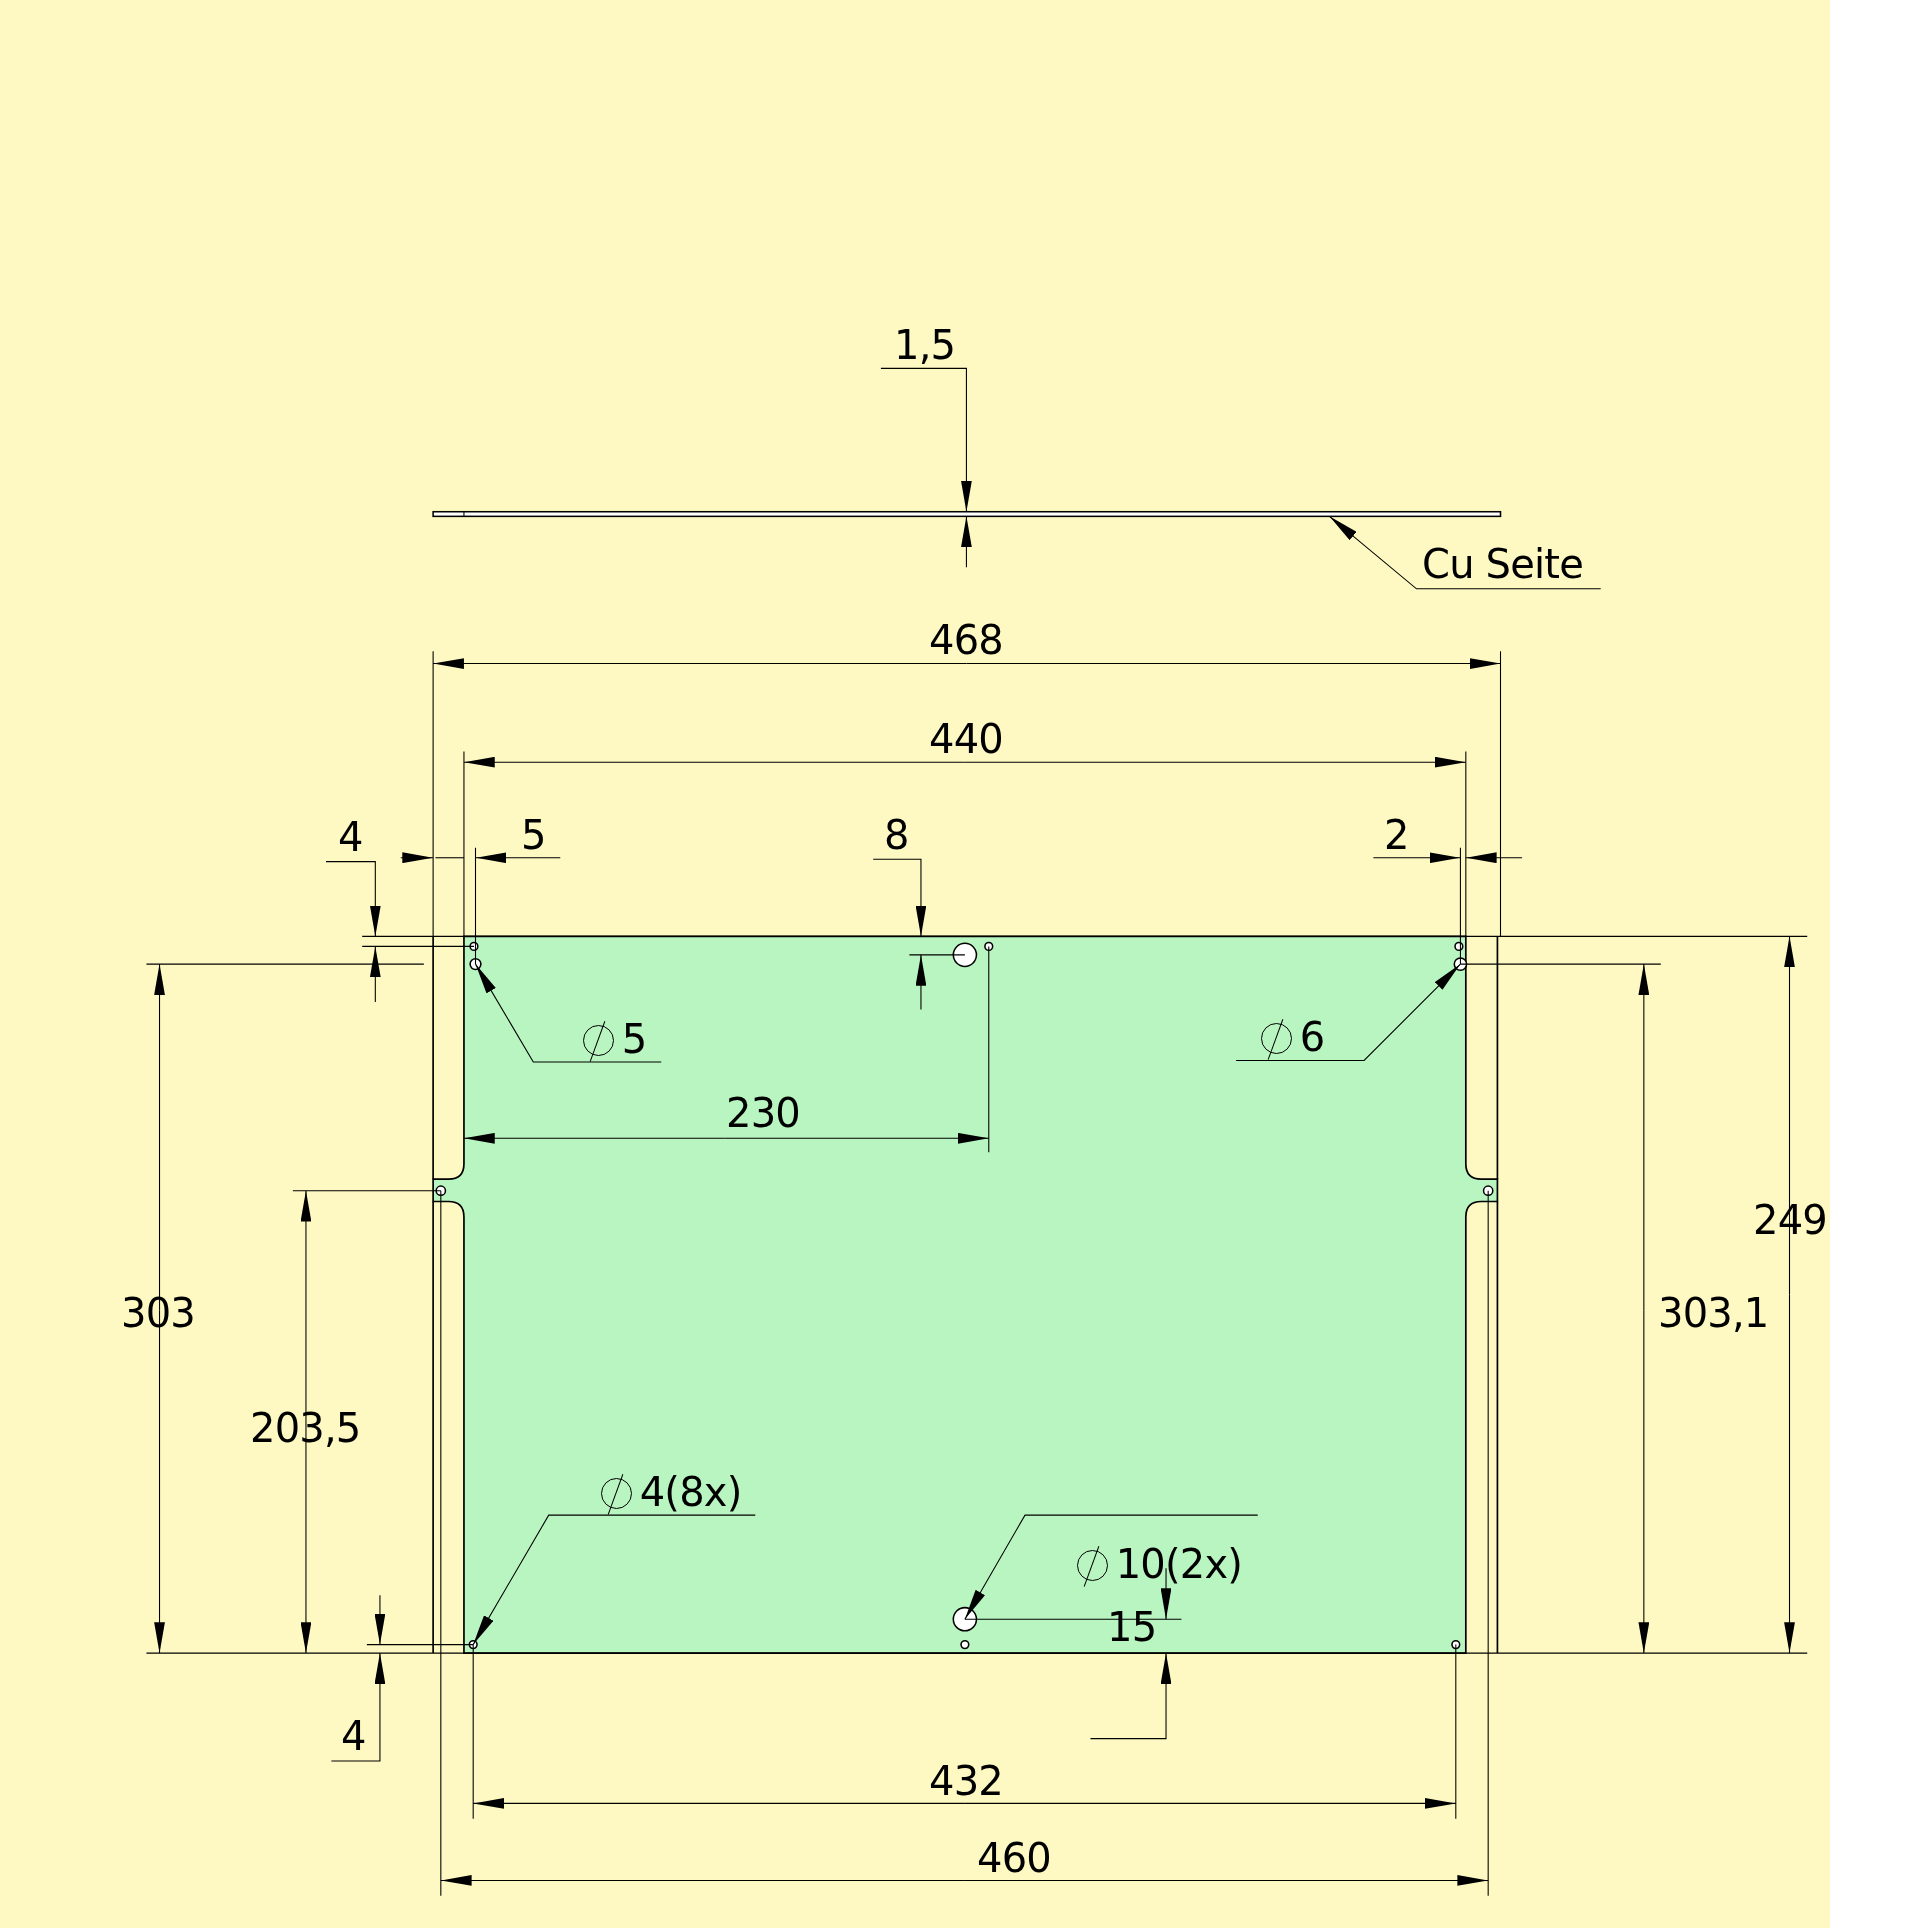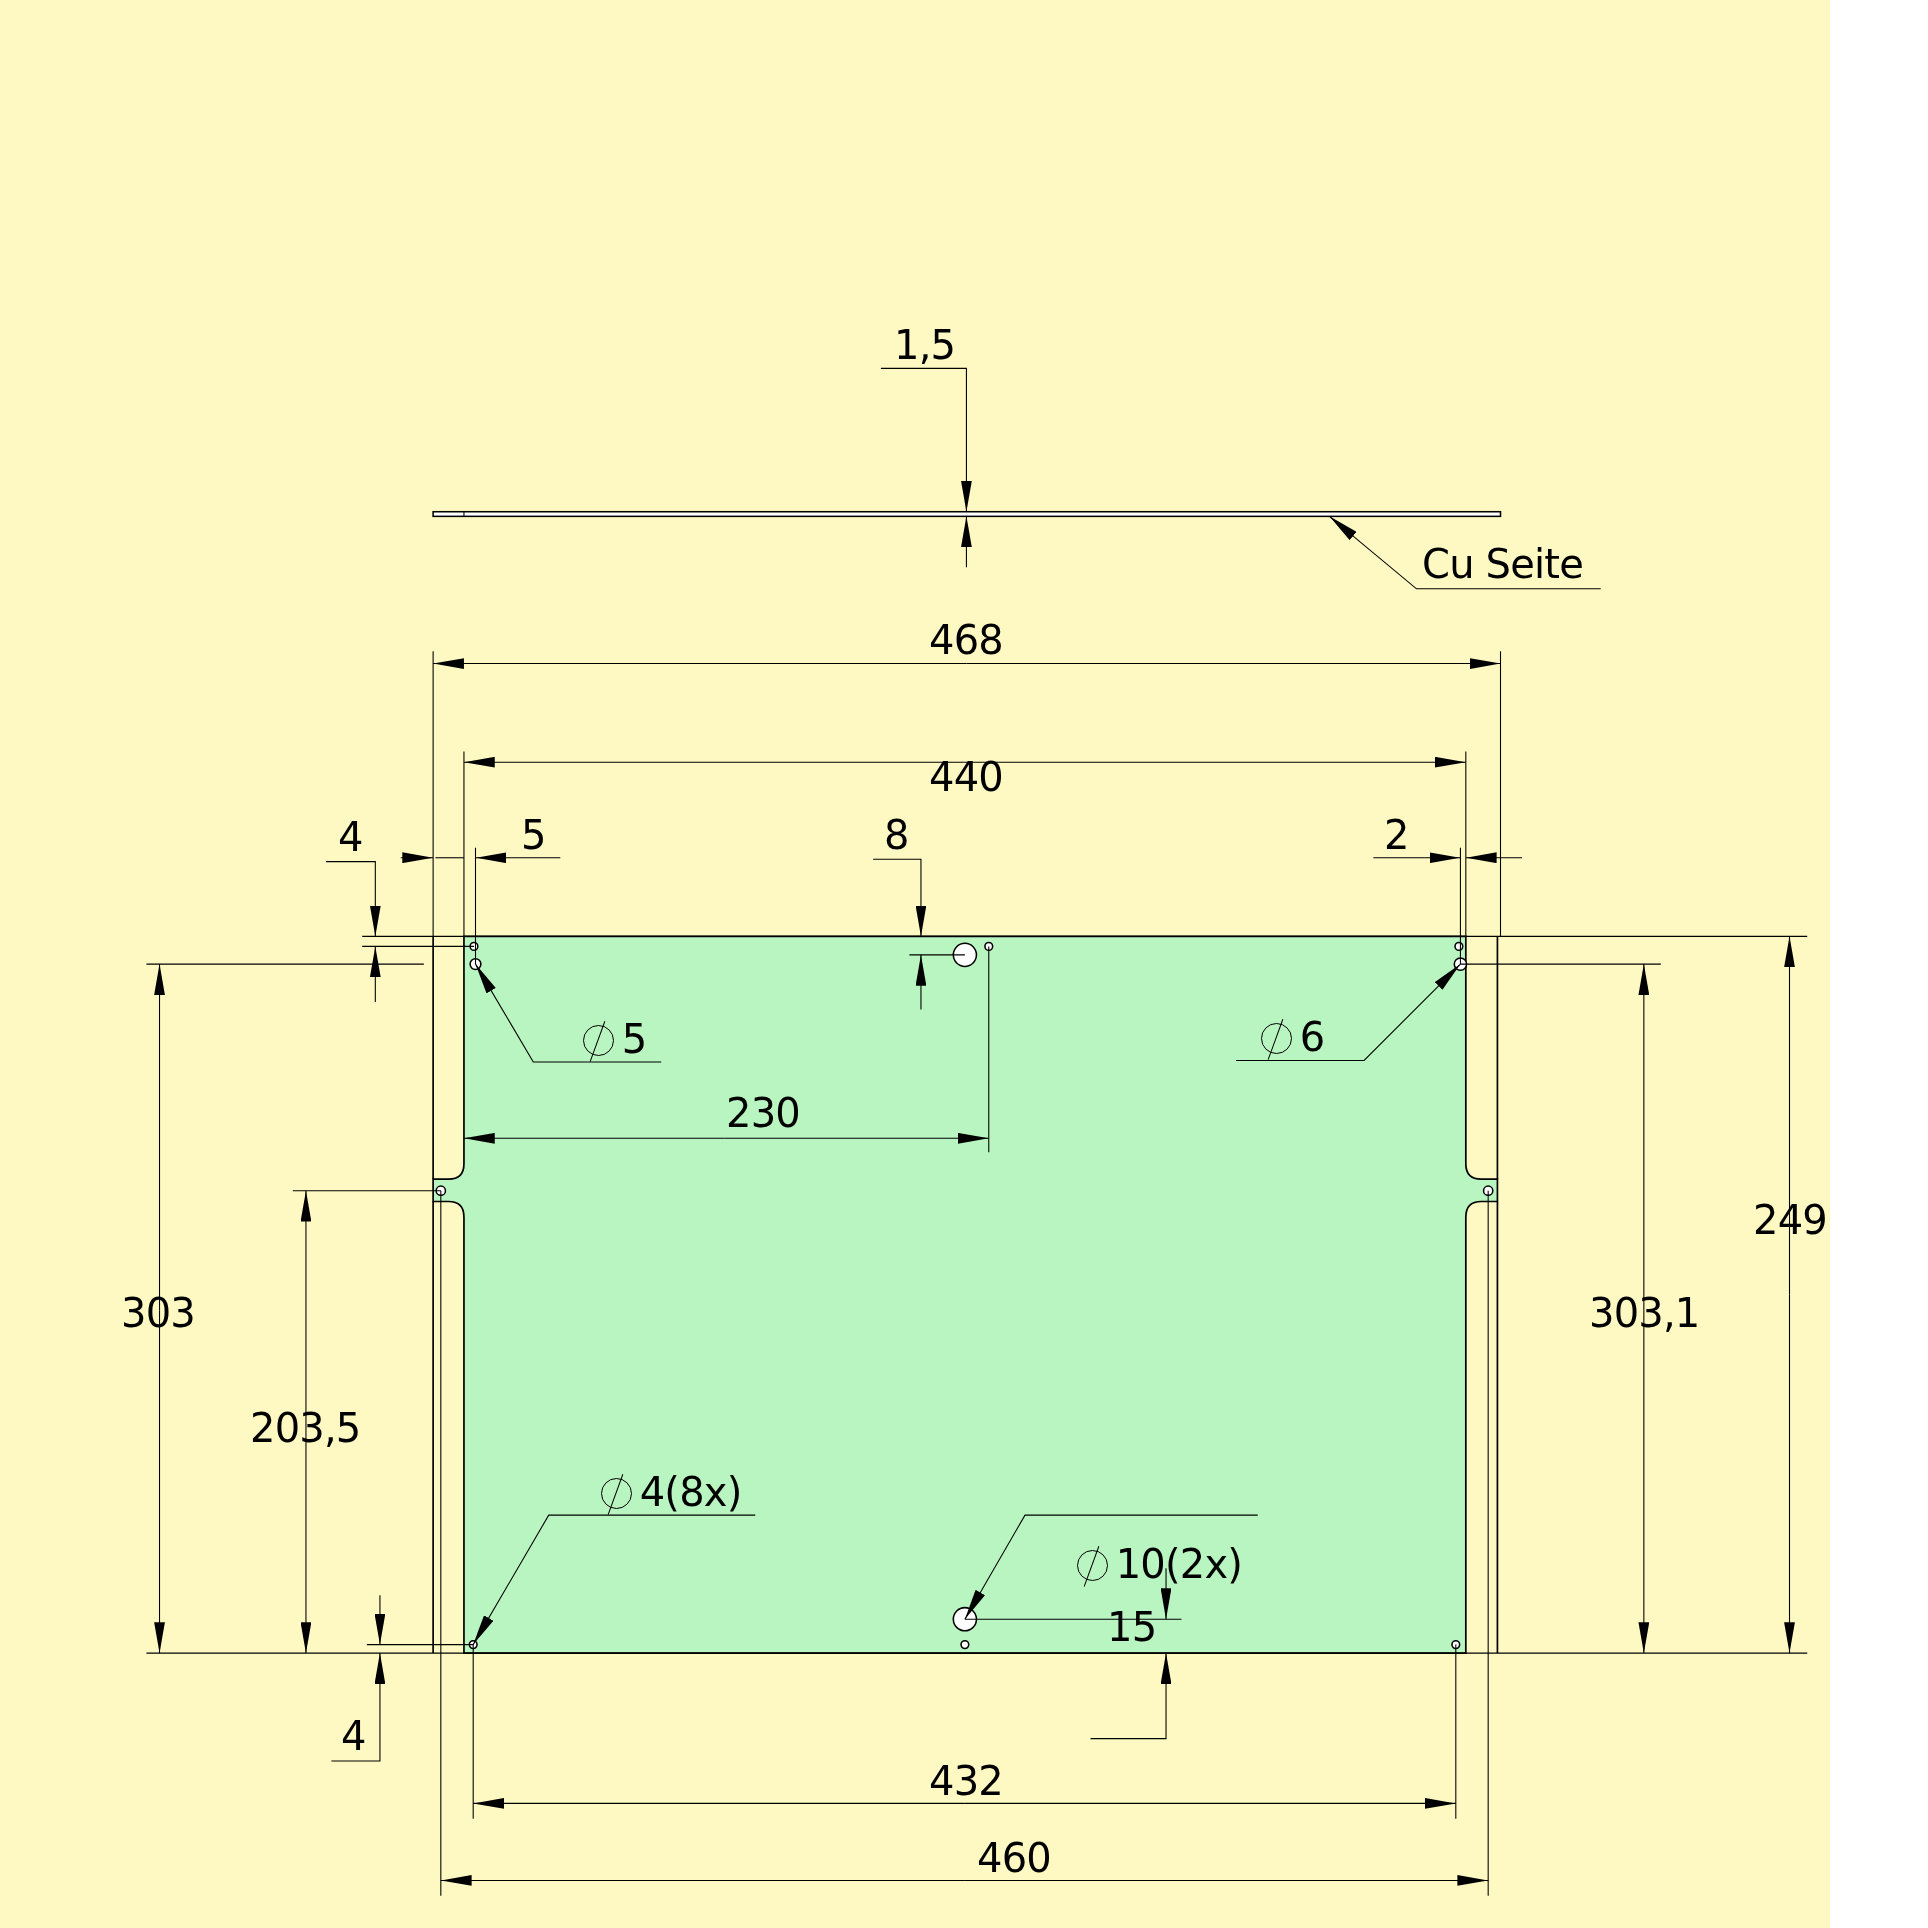--- a/index.html
+++ b/index.html
@@ -135,29 +135,29 @@
       <polyline points="858,1378 692,1378 617,1251" class="thin" marker-end="url(#ah)"></polyline>
       <polyline points="1604,1376 1770,1376 1895,1251" class="thin" marker-end="url(#ah)"></polyline>
       <polyline points="980,1966 712,1966 614,2134" class="thin" marker-end="url(#ah)"></polyline>
       <polyline points="1632,1966 1330,1966 1252,2101" class="thin" marker-end="url(#ah)"></polyline>
     </g>
   </svg>
 
   <div class="lbl" style="left:894px;top:325px;">1,5</div>
   <div class="lbl" style="left:1422px;top:544px;">Cu Seite</div>
   <div class="lbl" style="left:929px;top:620px;">468</div>
-  <div class="lbl" style="left:929px;top:719px;margin-top:38px;">440</div>
+  <div class="lbl" style="left:929px;top:719px;">440</div>
   <div class="lbl" style="left:338px;top:817px;">4</div>
   <div class="lbl" style="left:521px;top:815px;">5</div>
   <div class="lbl" style="left:884px;top:815px;">8</div>
   <div class="lbl" style="left:1384px;top:815px;">2</div>
   <div class="lbl" style="left:690px;top:1093px;margin-left:36px;">230</div>
   <div class="lbl" style="left:121px;top:1293px;">303</div>
   <div class="lbl" style="left:250px;top:1408px;">203,5</div>
-  <div class="lbl" style="left:1589px;top:1293px;text-align:right;">303,1</div>
+  <div class="lbl" style="left:1658px;top:1293px;text-align:right;">303,1</div>
   <div class="lbl" style="left:1753px;top:1200px;">249</div>
   <div class="lbl" style="left:341px;top:1716px;">4</div>
   <div class="lbl" style="left:1107px;top:1607px;">15</div>
   <div class="lbl" style="left:929px;top:1761px;">432</div>
   <div class="lbl" style="left:929px;top:1838px;margin-left:48px;">460</div>
 
   <div class="lbl" style="left:583px;top:1019px;"><span class="dia"></span><span>5</span></div>
   <div class="lbl" style="left:1261px;top:1017px;"><span class="dia"></span><span>6</span></div>
   <div class="lbl" style="left:601px;top:1472px;"><span class="dia"></span><span>4(8x)</span></div>
   <div class="lbl" style="left:1077px;top:1544px;"><span class="dia"></span><span>10(2x)</span></div>

